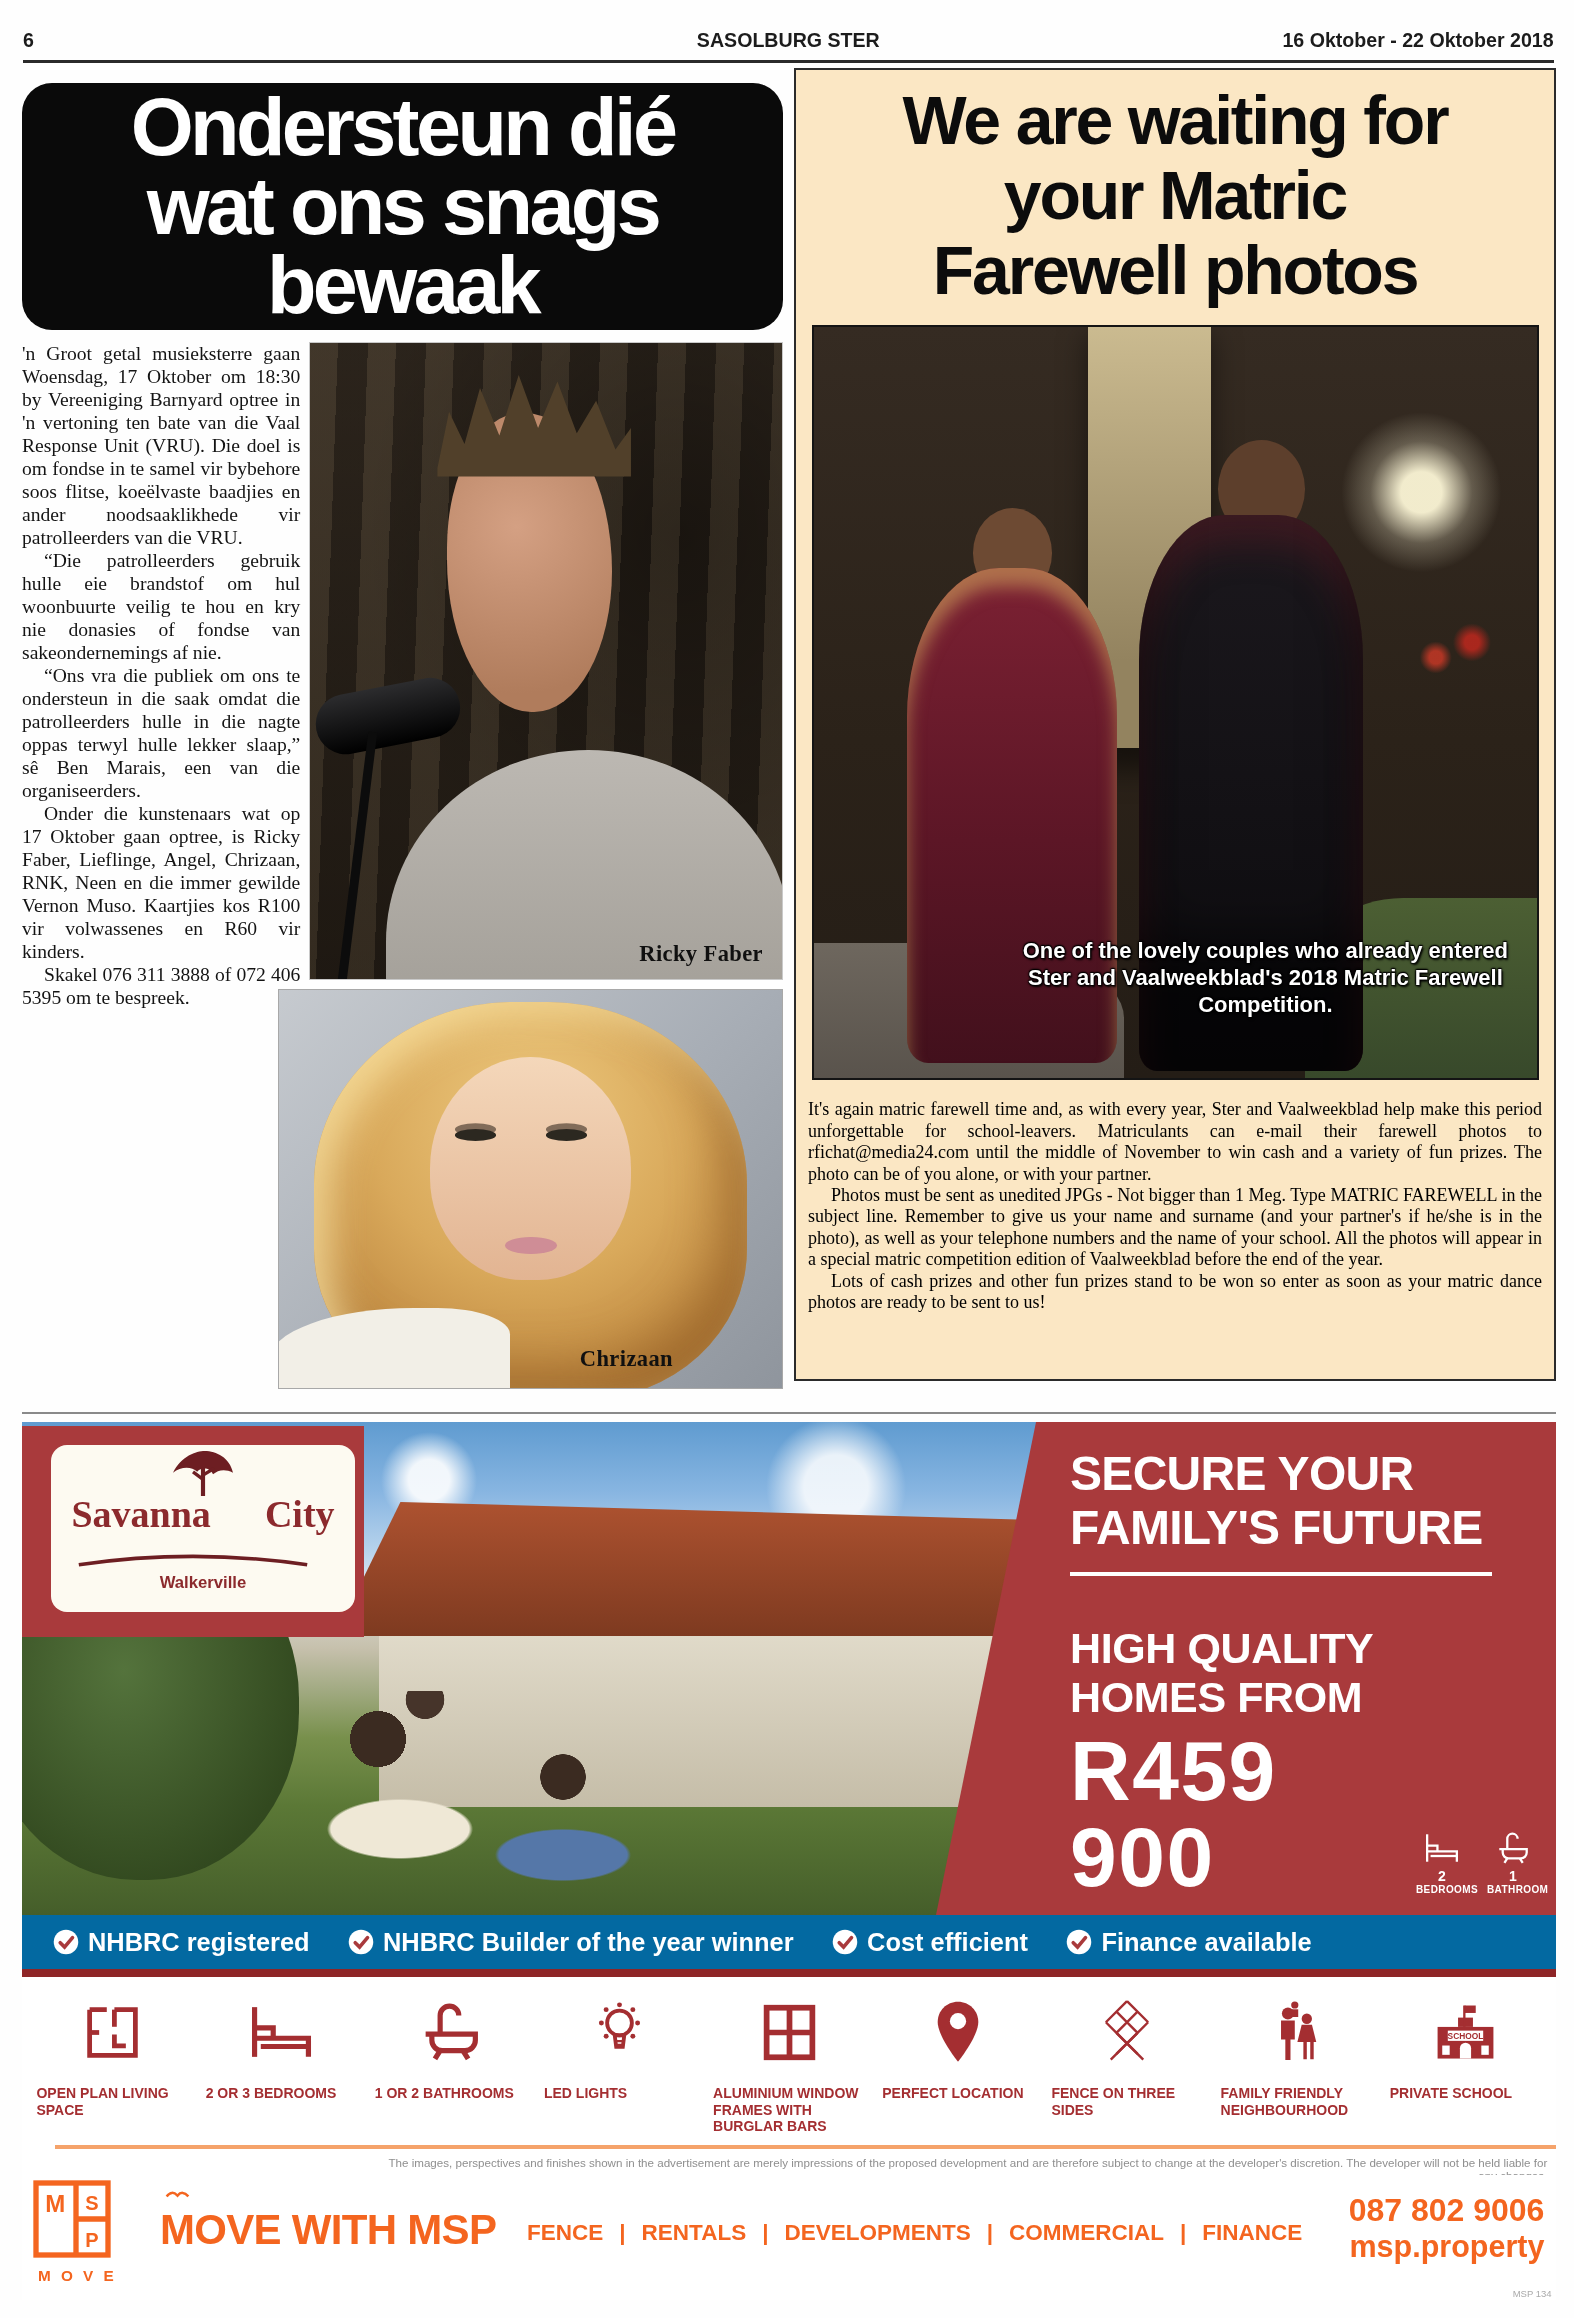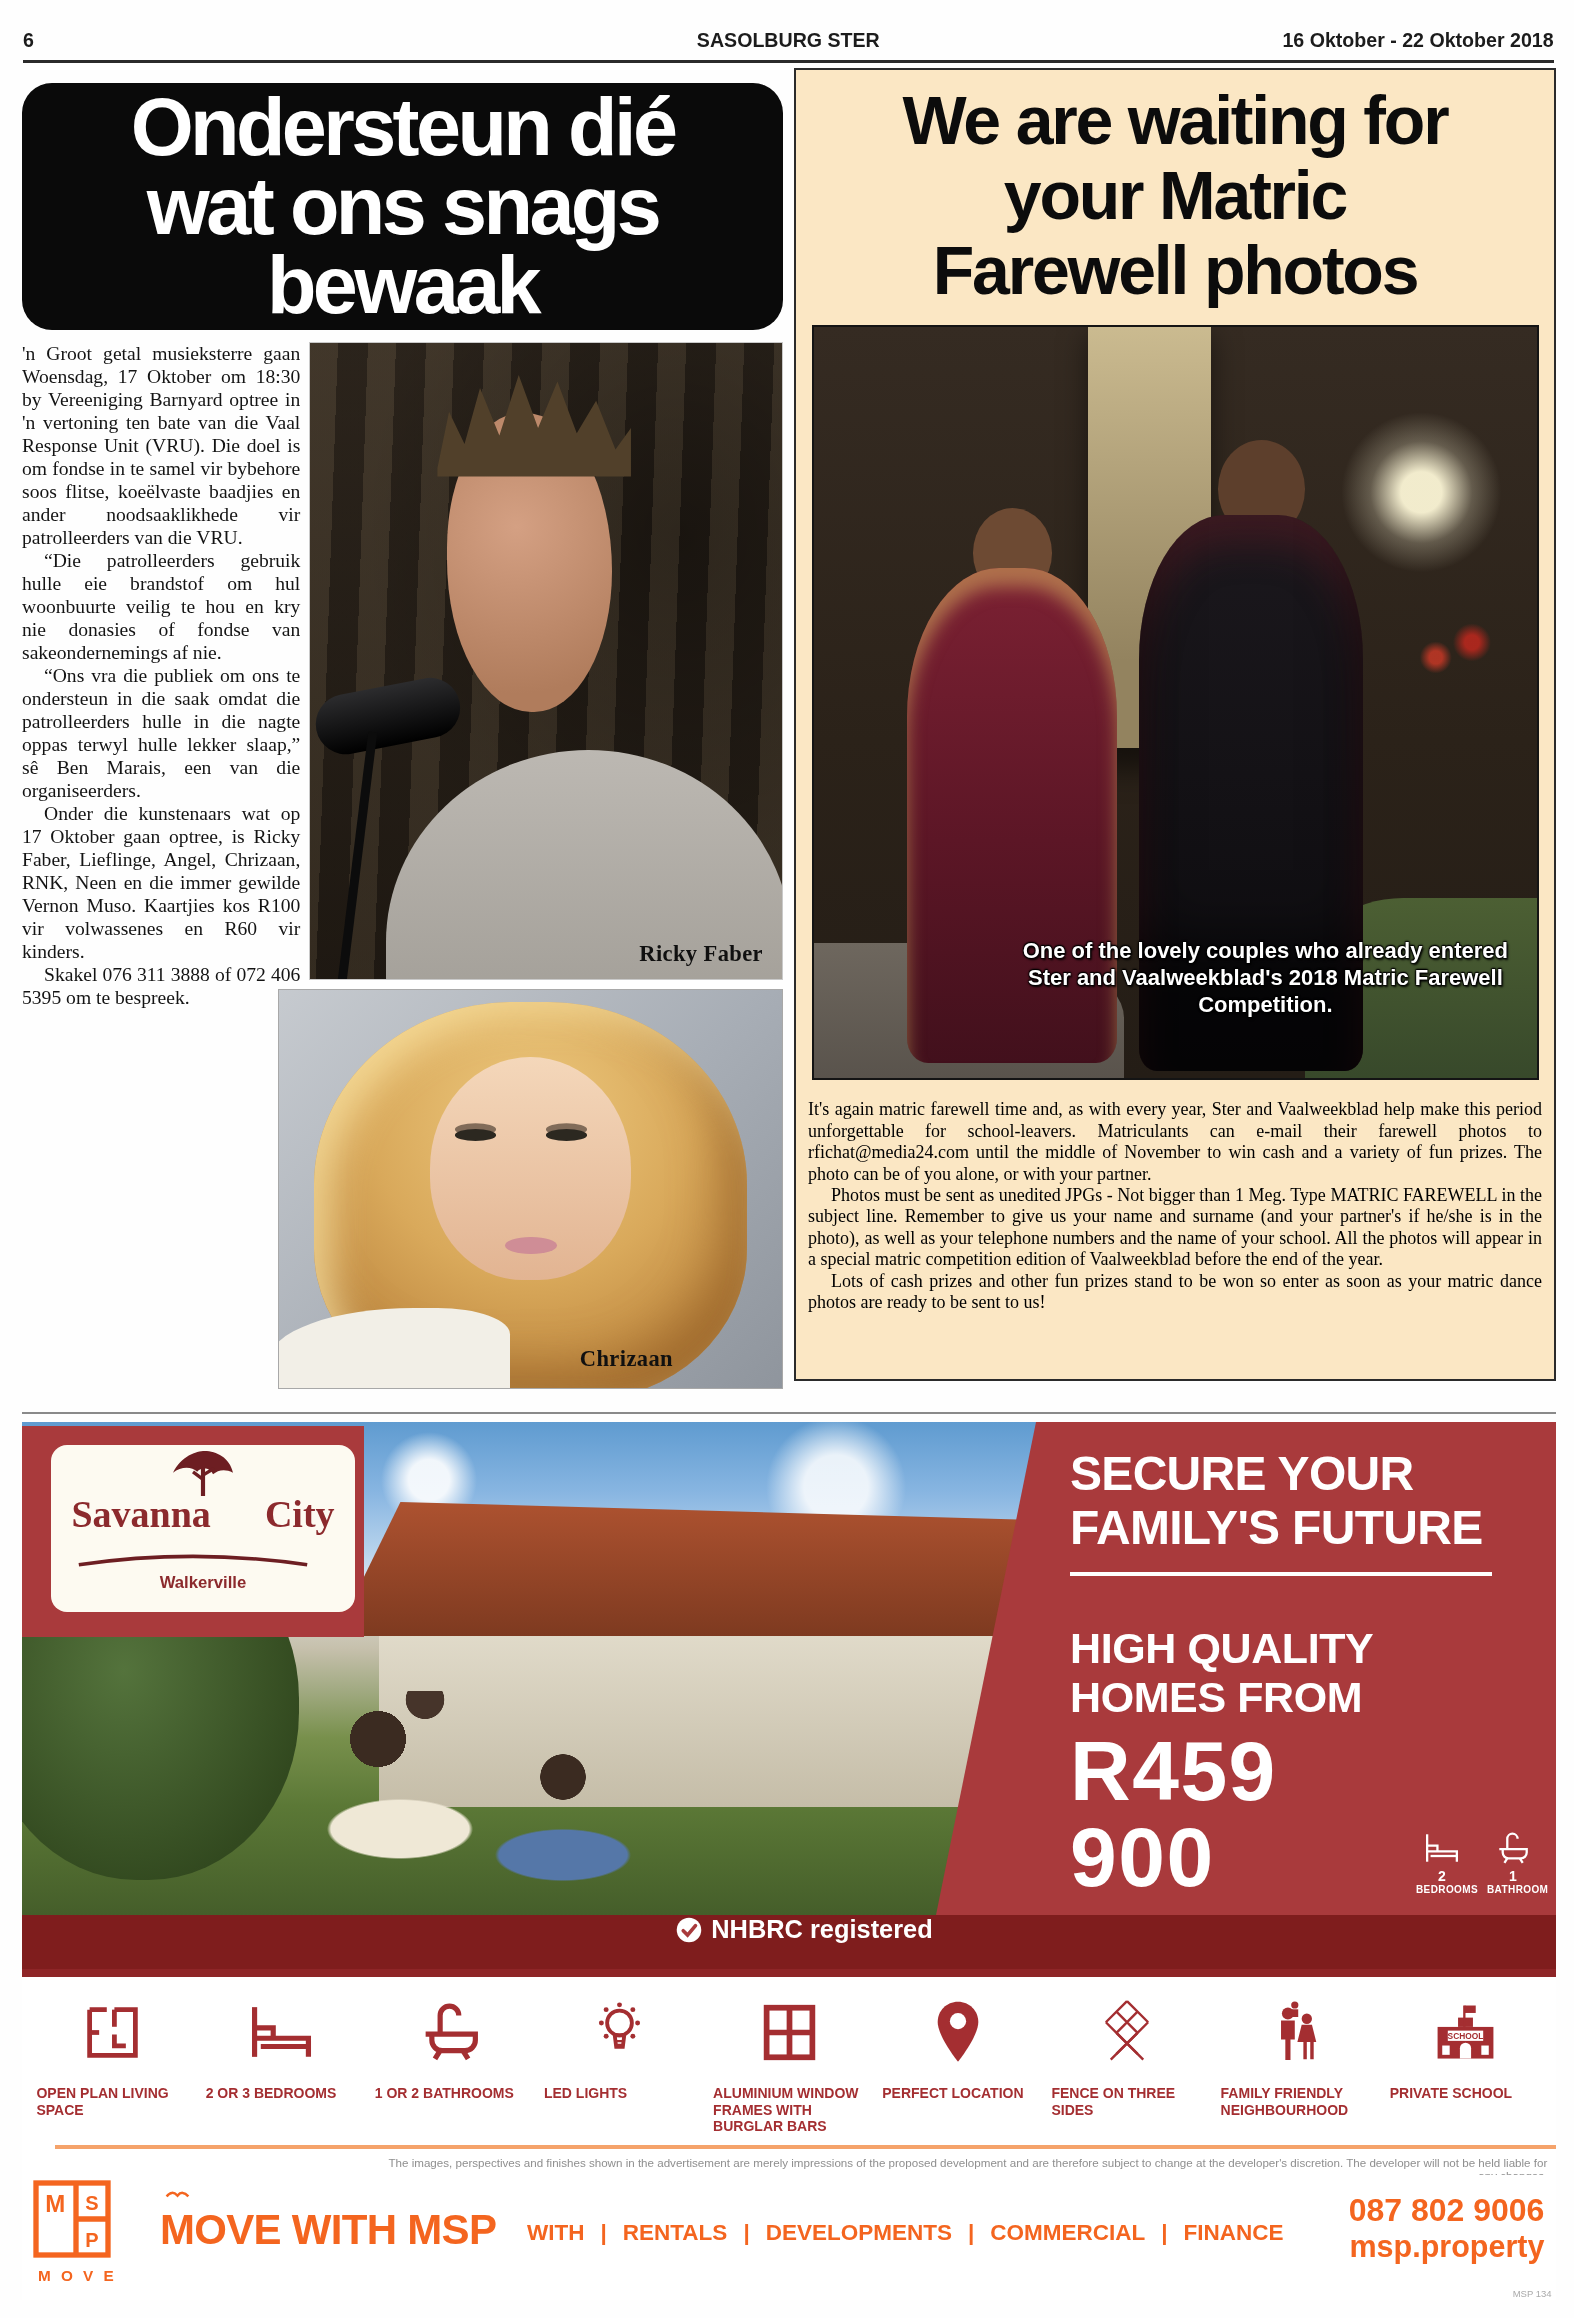--- a/index.html
+++ b/index.html
@@ -125,22 +125,22 @@
   .unit-count { font-size:14px; font-weight:bold; margin-top:1.5px; }
   .unit-label { font-size:10px; font-weight:bold; letter-spacing:0.4px; }
   .monthly { margin-top:20.4px; border:2.2px solid #fff; display:flex; width:100%; }
   .m-label { width:41px; border-right:2.2px solid #fff; display:flex; align-items:center; justify-content:center; }
   .m-label span { writing-mode:vertical-rl; transform:rotate(180deg); font-weight:bold; font-size:21px; letter-spacing:0.7px; }
   .m-rows { flex:1; }
   .m-row { display:flex; justify-content:space-between; padding:10.2px 13px; font-weight:bold; font-size:25px; }
   .m-row + .m-row { border-top:2.2px solid #fff; }
   .terms { margin-top:8.7px; text-align:right; font-size:15.3px; color:#f3ddd8; }
 
-  .nhbrc { position:absolute; left:0; top:493px; width:1534px; height:54px; background:#7f1d1d; display:flex; align-items:center;
-           padding-left:30.5px; gap:38px; color:#fff; font-weight:bold; font-size:25.4px;flex-direction:column; }
+  .nhbrc { position:absolute; left:0; top:493px; width:1534px; height:54px; background:#0369a1; display:flex; align-items:center;
+           padding-left:30.5px; gap:38px; color:#fff; font-weight:bold; font-size:25.4px; }
   .badge { display:flex; align-items:center; gap:9.5px; }
 
   .features { position:absolute; left:0; top:547px; width:1534px; height:177px; background:#fff; border-top:8px solid #8e2527;
               display:flex; padding:0 5.8px; }
   .feature { flex:1; padding-top:17.4px; color:#a42e31; }
   .f-icon { height:76px; display:flex; align-items:center; justify-content:center; }
   .f-label { margin-top:14.5px; font-weight:bold; font-size:14px; line-height:16.7px; padding:0 8.7px; }
 
   .divider { position:absolute; left:33px; right:0; top:723px; height:4.4px; background:#f5a36b; }
   .disclaimer { position:absolute; left:349px; right:8.7px; top:734px; text-align:right; font-size:11.6px; color:#8f8f8f; }
@@ -482,21 +482,21 @@
             <text x="80" y="102" font-size="30">P</text>
           </g>
         </svg>
         <div class="msp-move">MOVE</div>
       </div>
       <svg class="bird" width="25" height="10.2" viewBox="0 0 30 12">
         <path d="M2 10 Q8 2 15 9 Q21 2 28 10" stroke="#f4651f" stroke-width="3" fill="none"></path>
       </svg>
       <div class="msp-tag">MOVE WITH MSP</div>
       <div class="msp-menu">
-        <span>WITH</span>
+        <span>FENCE</span>
         <span>|</span>
         <span>RENTALS</span>
         <span>|</span>
         <span>DEVELOPMENTS</span>
         <span>|</span>
         <span>COMMERCIAL</span>
         <span>|</span>
         <span>FINANCE</span>
       </div>
       <div class="msp-contact">

